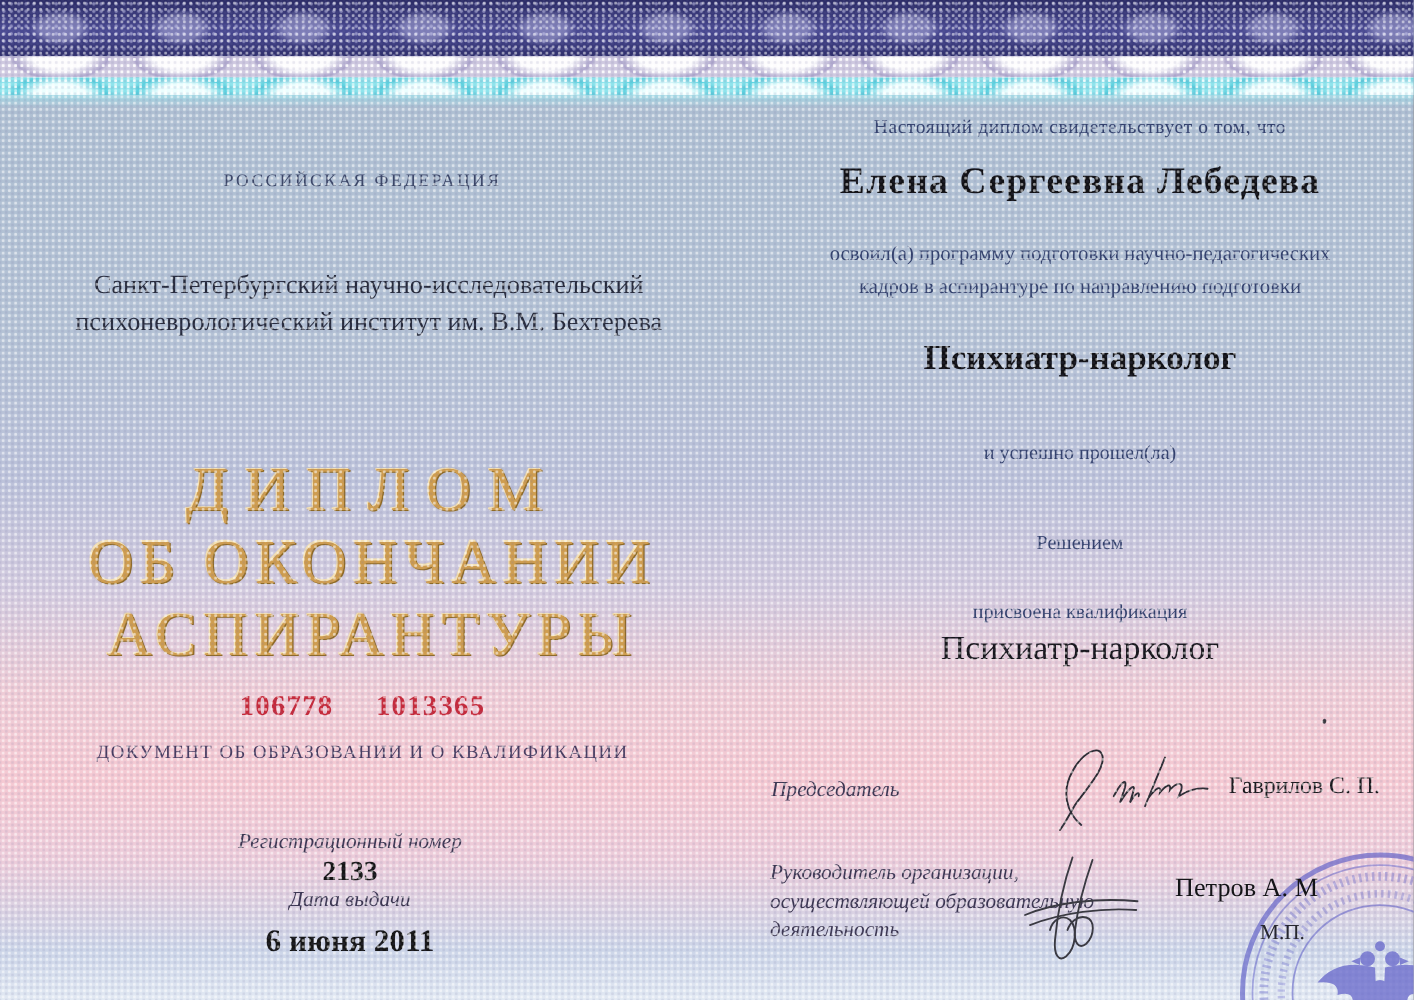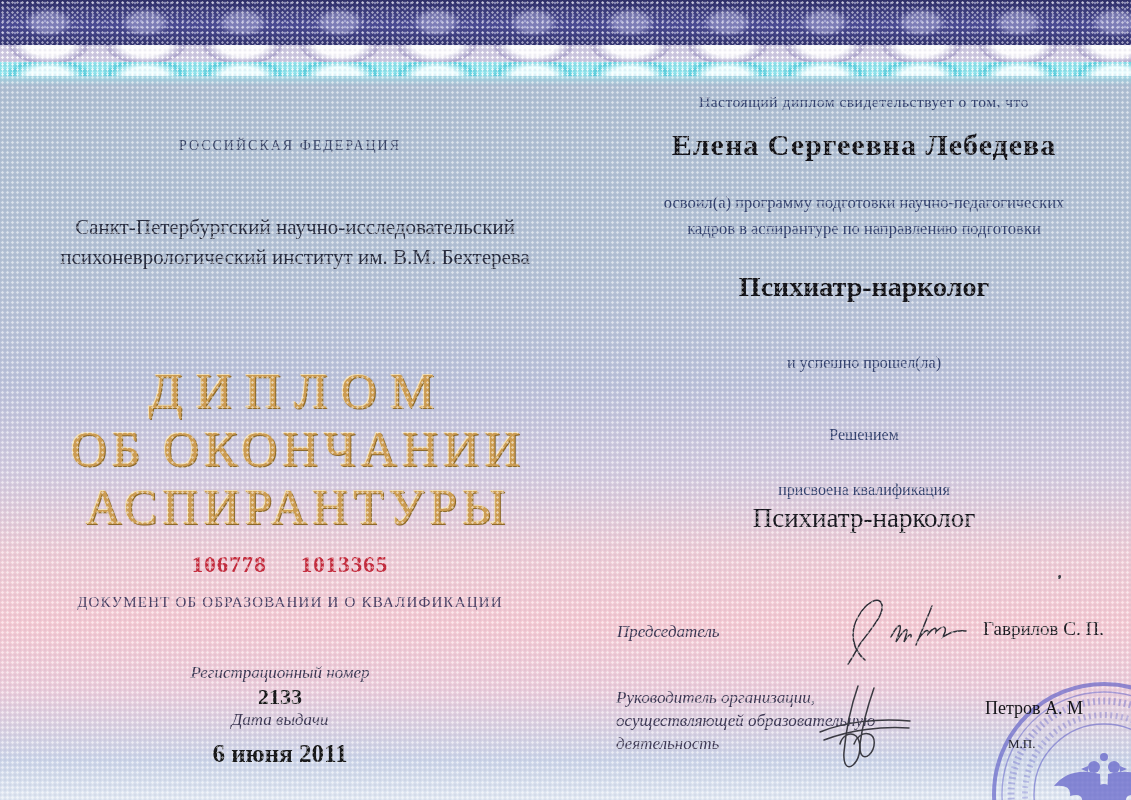--- a/index.html
+++ b/index.html
@@ -88,22 +88,22 @@
   .recipient{top:128px;font-size:30px;font-weight:bold;color:#101014;letter-spacing:1px;}
   .program{top:190px;font-size:16.5px;line-height:26px;}
   .specialty{top:271px;font-size:28px;font-weight:bold;color:#101014;}
   .passed{top:354px;font-size:16px;}
   .decision{top:426px;font-size:16px;}
   .qual-label{top:481px;font-size:16px;}
   .qualification{top:503px;font-size:27px;color:#15151a;}
   .chairman-label{left:617px;top:622px;font-size:17px;}
   .chairman-name{left:983px;top:618px;font-size:19px;color:#18181c;}
   .head-label{left:616px;top:686px;font-size:17px;line-height:23px;}
-  .head-name{left:985px;top:698px;font-size:18px;color:#141418;z-index:5;}
-  .mp{left:1008px;top:736px;font-size:13px;color:#26262e;z-index:5;}
+  .head-name{left:940px;top:698px;font-size:21px;color:#141418;z-index:5;}
+  .mp{left:1008px;top:736px;font-size:17px;color:#26262e;z-index:5;}
   .speck{left:1058px;top:575px;width:3px;height:4px;background:#3a3a40;border-radius:50%;transform:rotate(20deg);}
   .sig1{left:835px;top:590px;}
   .sig2{left:806px;top:678px;z-index:4;}
   .seal{left:984px;top:674px;z-index:3;opacity:.92;}
 </style>
 </head>
 <body>
 
 <div class="page">
 

